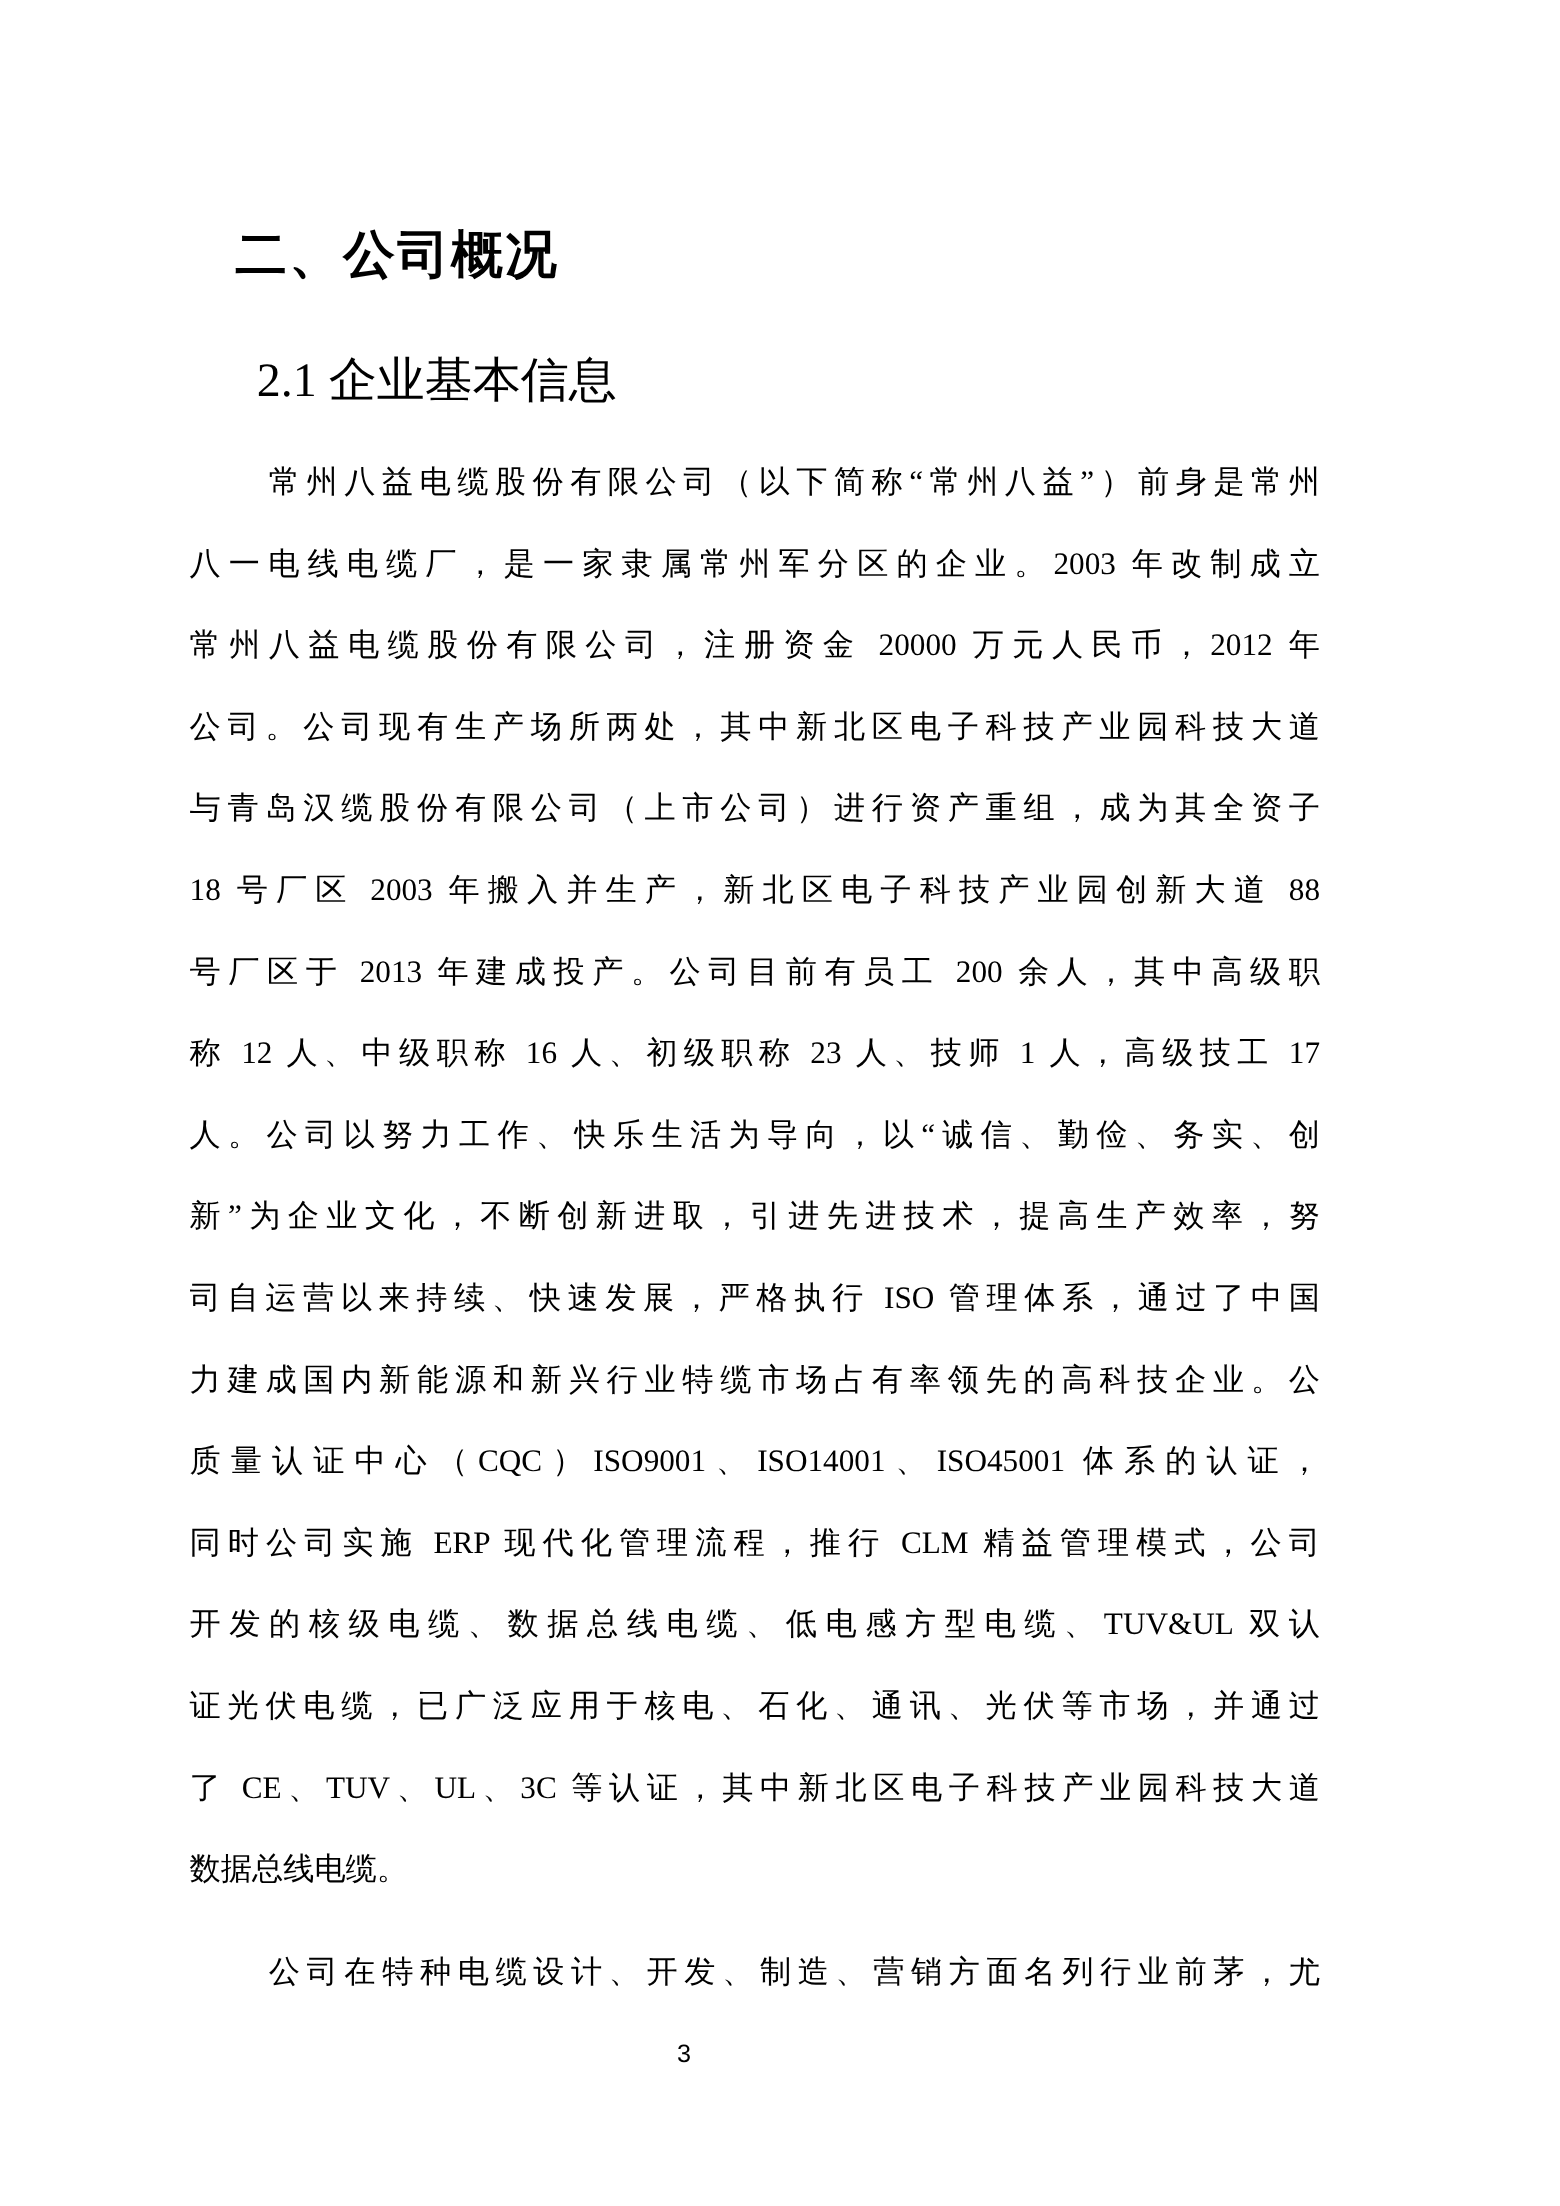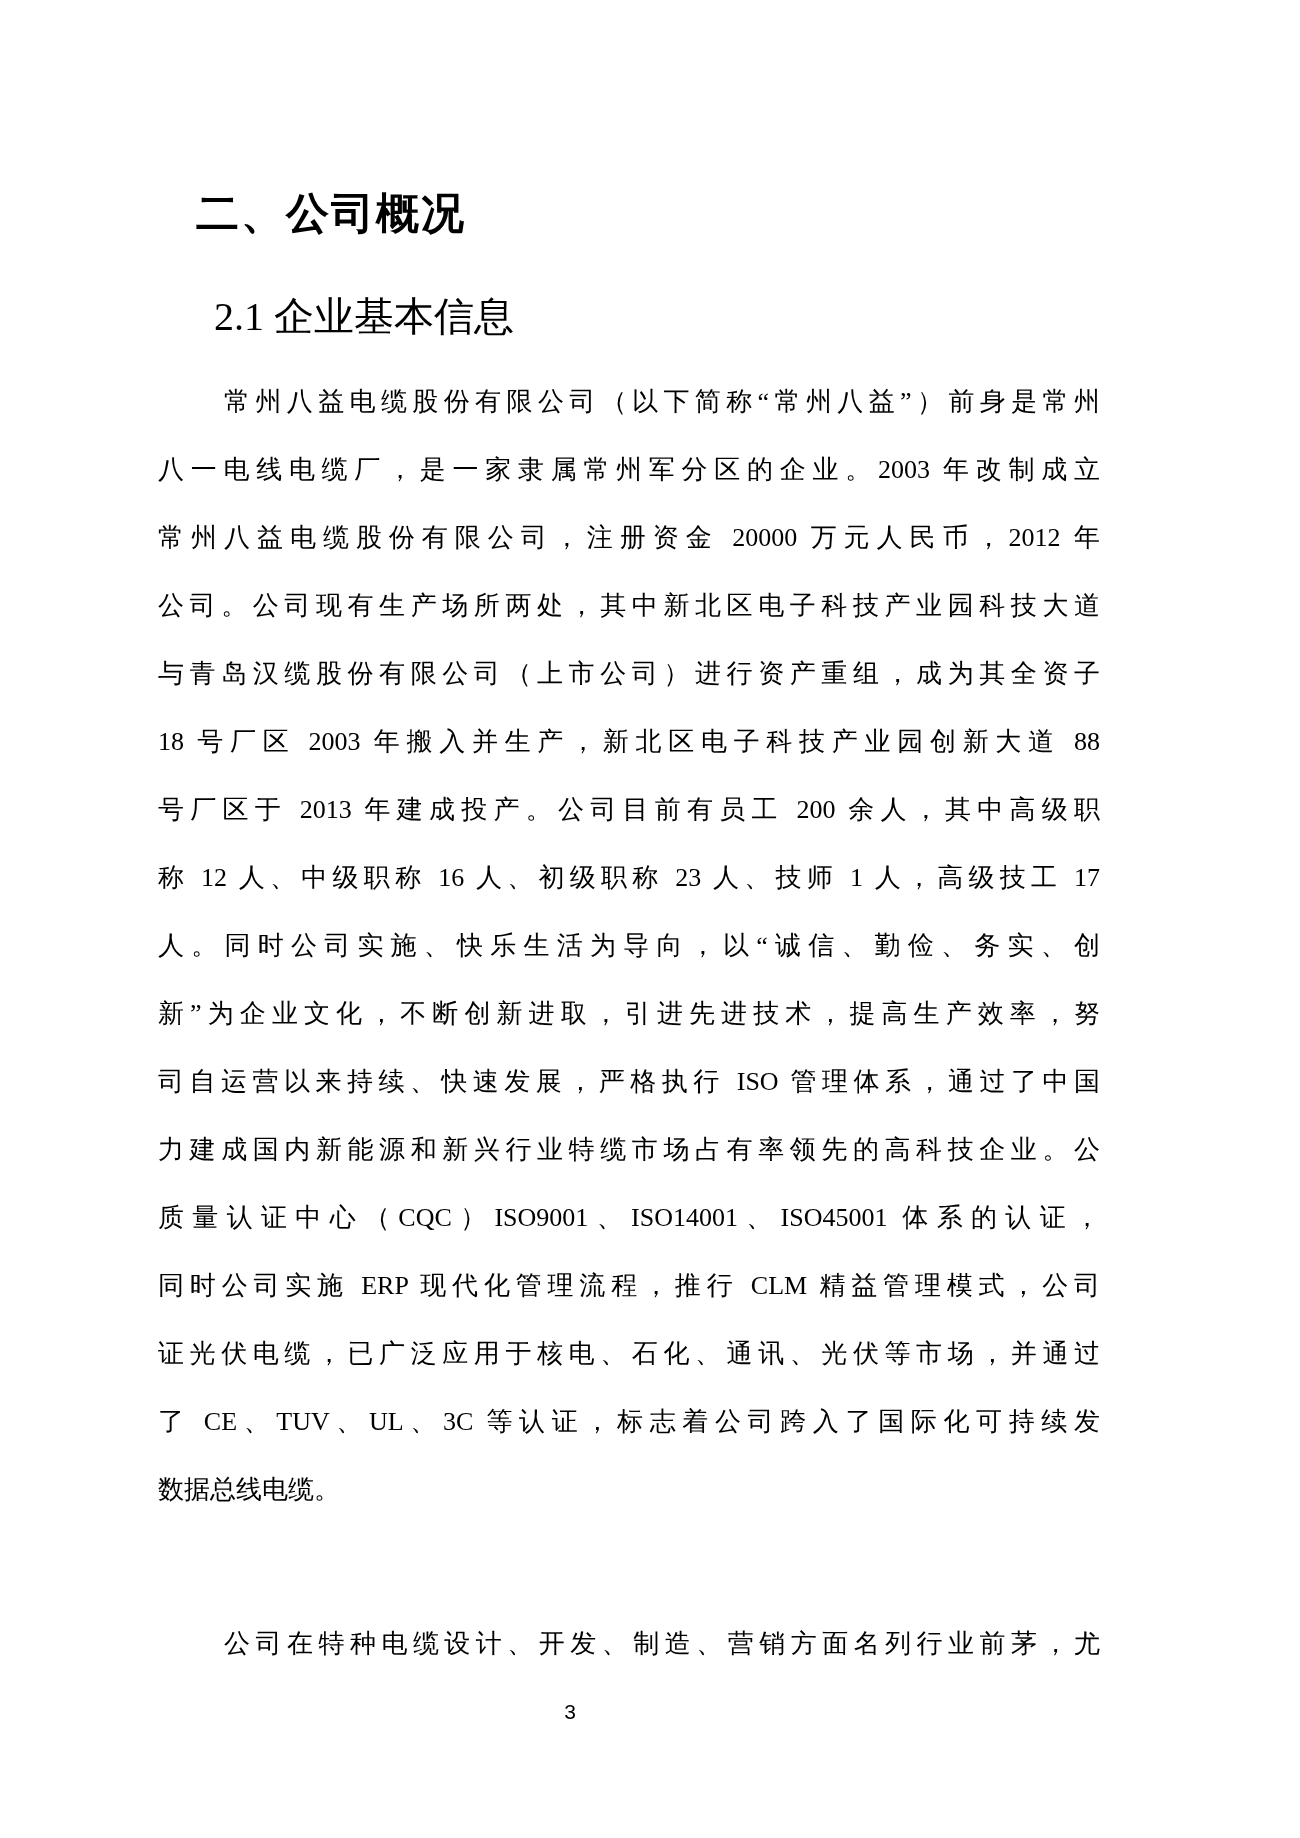--- a/index.html
+++ b/index.html
@@ -82,28 +82,29 @@
 
   <div class="para para1">
     <div class="line indent">常州八益电缆股份有限公司（以下简称“常州八益”）前身是常州</div>
     <div class="line">八一电线电缆厂，是一家隶属常州军分区的企业。2003 年改制成立</div>
     <div class="line">常州八益电缆股份有限公司，注册资金 20000 万元人民币，2012 年</div>
     <div class="line">公司。公司现有生产场所两处，其中新北区电子科技产业园科技大道</div>
     <div class="line">与青岛汉缆股份有限公司（上市公司）进行资产重组，成为其全资子</div>
     <div class="line">18 号厂区 2003 年搬入并生产，新北区电子科技产业园创新大道 88</div>
     <div class="line">号厂区于 2013 年建成投产。公司目前有员工 200 余人，其中高级职</div>
     <div class="line">称 12 人、中级职称 16 人、初级职称 23 人、技师 1 人，高级技工 17</div>
-    <div class="line">人。同时公司实施、快乐生活为导向，以“诚信、勤俭、务实、创</div>
+    <div class="line">人。公司以努力工作、快乐生活为导向，以“诚信、勤俭、务实、创</div>
     <div class="line">新”为企业文化，不断创新进取，引进先进技术，提高生产效率，努</div>
     <div class="line">司自运营以来持续、快速发展，严格执行 ISO 管理体系，通过了中国</div>
     <div class="line">力建成国内新能源和新兴行业特缆市场占有率领先的高科技企业。公</div>
     <div class="line">质量认证中心（CQC）ISO9001、ISO14001、ISO45001 体系的认证，</div>
     <div class="line">同时公司实施 ERP 现代化管理流程，推行 CLM 精益管理模式，公司</div>
+    <div class="line">开发的核级电缆、数据总线电缆、低电感方型电缆、TUV&amp;UL 双认</div>
     <div class="line">证光伏电缆，已广泛应用于核电、石化、通讯、光伏等市场，并通过</div>
-    <div class="line">了 CE、TUV、UL、3C 等认证，标志着公司跨入了国际化可持续发</div>
+    <div class="line">了 CE、TUV、UL、3C 等认证，其中新北区电子科技产业园科技大道</div>
     <div class="line last">数据总线电缆。</div>
   </div>
 
   <div class="para para2">
     <div class="line indent">公司在特种电缆设计、开发、制造、营销方面名列行业前茅，尤</div>
   </div>
 
   <div class="page-number">3</div>
 
 </div>

